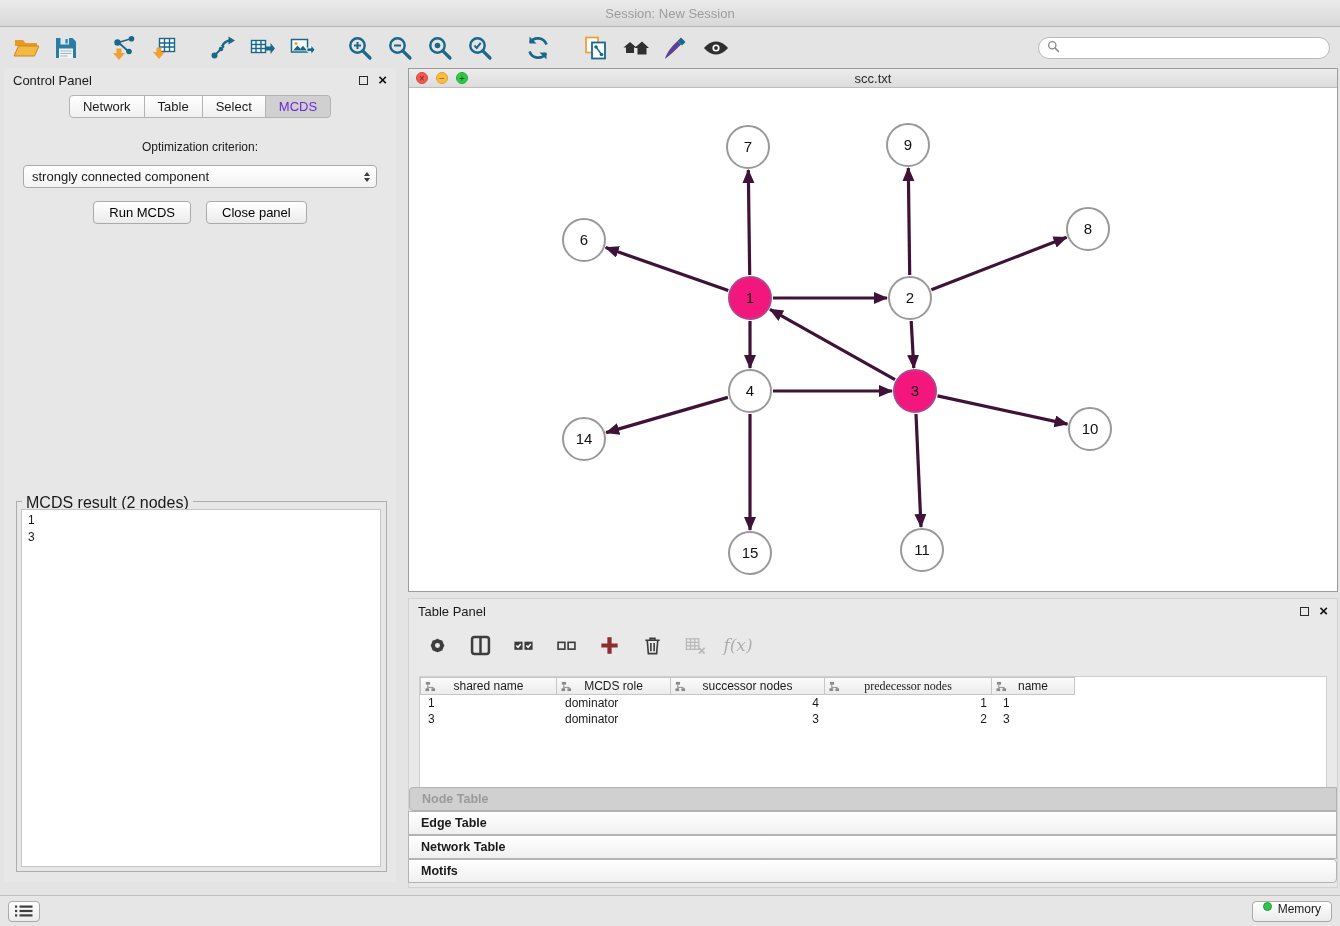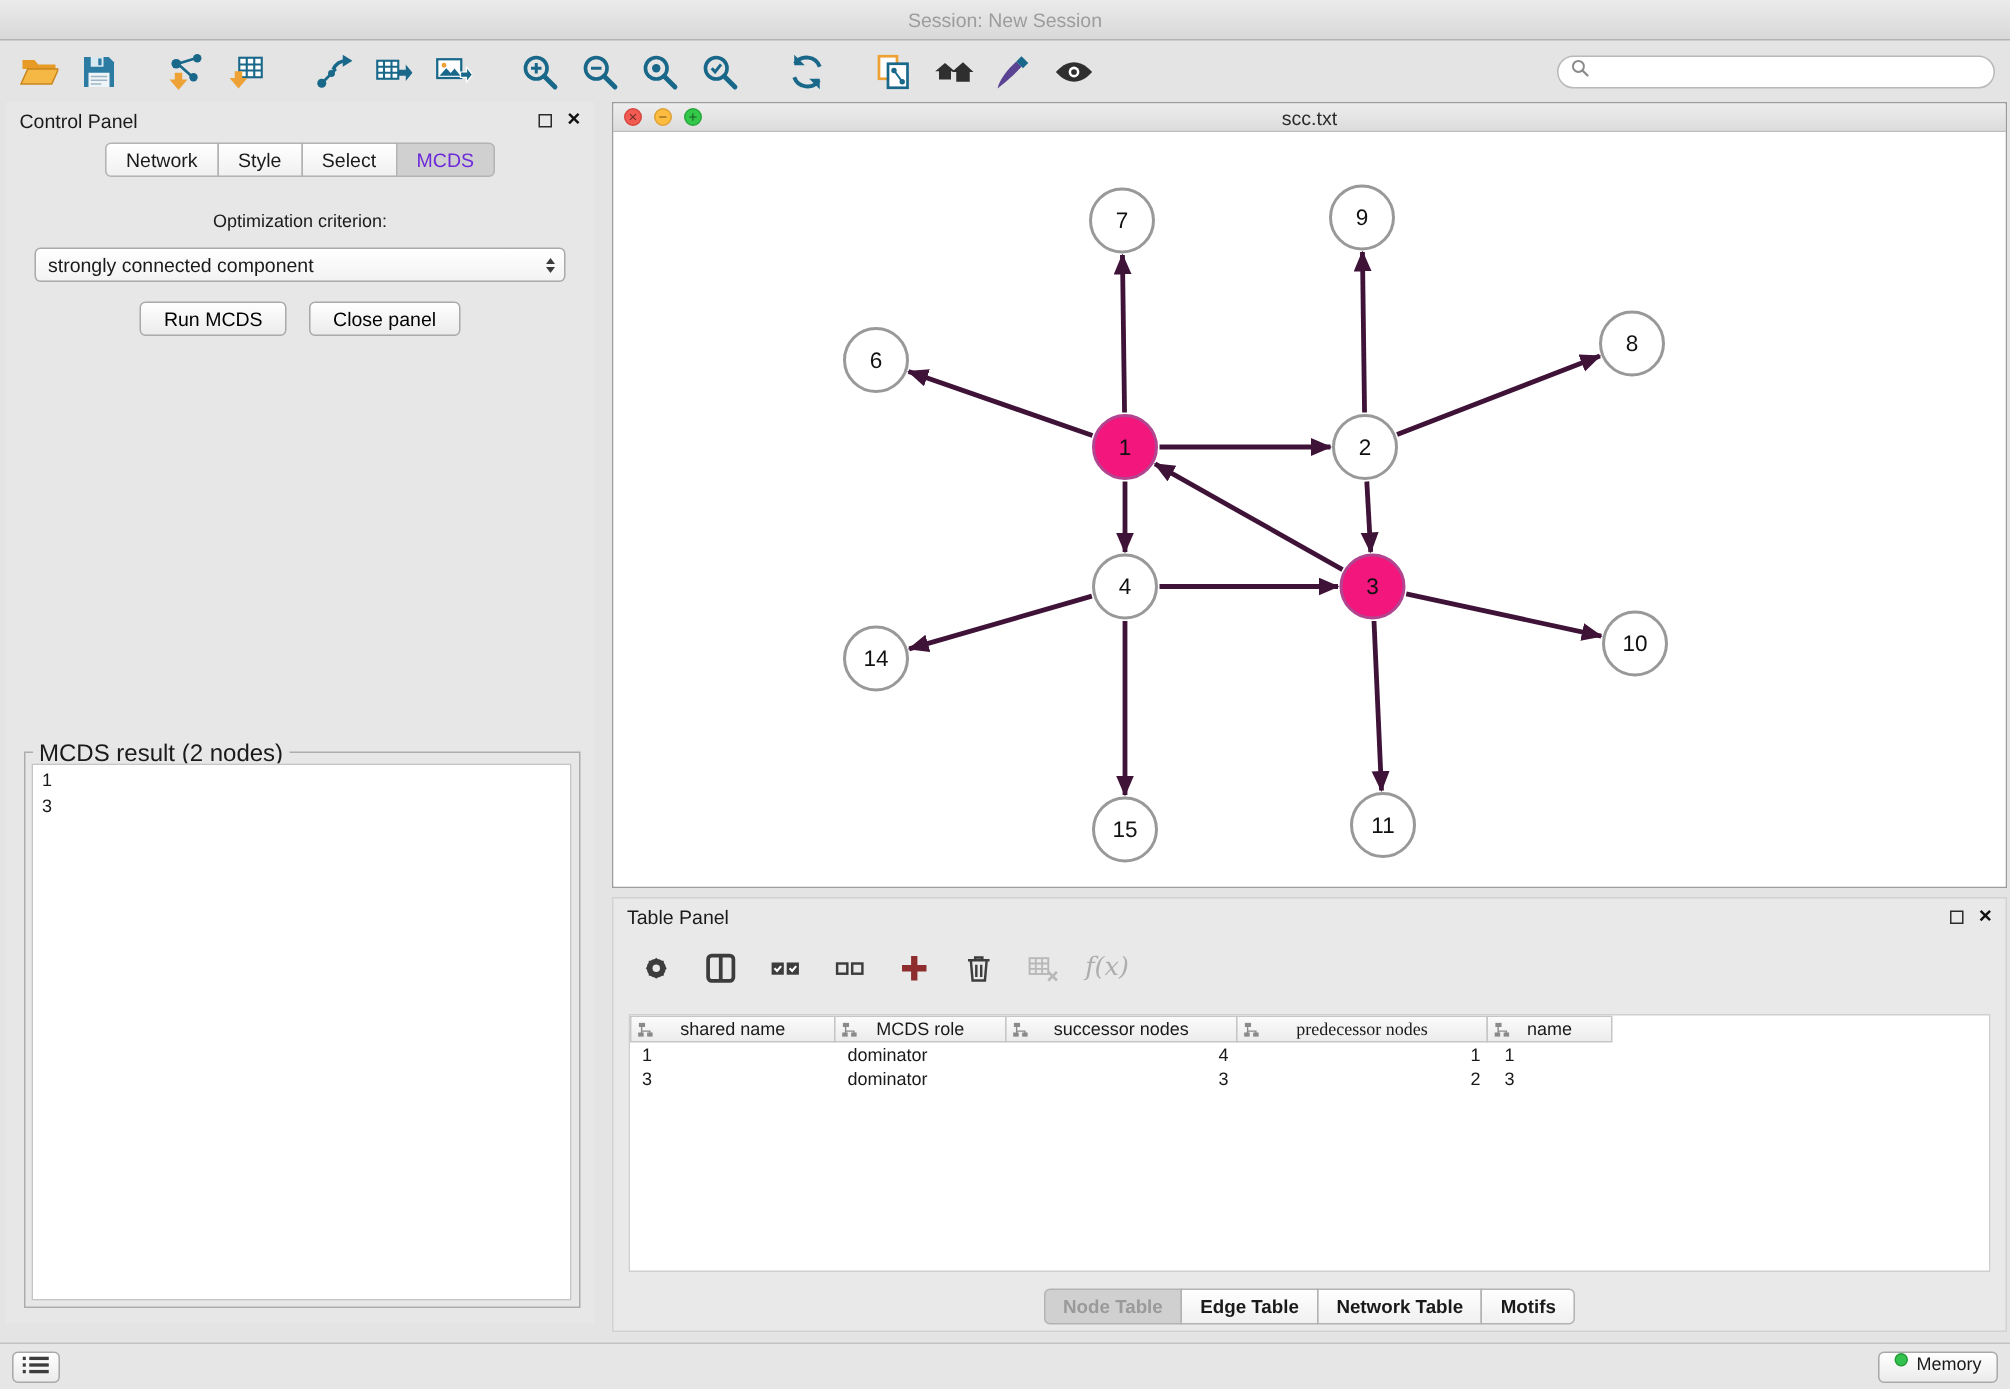--- a/index.html
+++ b/index.html
@@ -130,21 +130,21 @@
   .th {
     height:18px; border:1px solid #c6c6c6; margin-left:-1px;
     background:linear-gradient(#fbfbfb,#ececec);
     font-size:12px; display:flex; align-items:center; justify-content:center;
     position:relative; cursor:default; white-space:nowrap;
   }
   .th:first-child { margin-left:0; }
   .th .th-icon { position:absolute; left:4px; top:3px; }
   .tr { display:flex; height:16px; align-items:center; }
   .td { font-size:12px; padding:0 8px; white-space:nowrap; overflow:hidden; }
-  .tp-tabs { position:absolute; bottom:4px; left:0; width:100%; display:flex; justify-content:center; }
+  .tp-tabs { position:absolute; bottom:4px; left:0; width:100%; display:flex; justify-content:flex-end;flex-direction:column; }
   .tp-tab { font-weight:bold; font-size:12.5px; padding:4px 12px; }
   .tp-tab:first-child { border-radius:4px 0 0 4px; margin-left:0; }
   .tp-tab:last-child  { border-radius:0 4px 4px 0; }
   .tp-tab.active { background:#d0d0d0; color:#9a9a9a; }
 
   
   .status-bar {
     position:absolute; left:0; bottom:0; width:1340px; height:31px;
     background:#e6e6e6; border-top:1px solid #c2c2c2;
   }
@@ -321,21 +321,21 @@
 <div class="control-panel">
   <div class="panel-header">
     <span>Control Panel</span>
     <span class="win-ctrl">
       <span class="float-icon"></span>
       <span class="close-icon">×</span>
     </span>
   </div>
   <div class="cp-tabs">
       <div class="cp-tab">Network</div>
-      <div class="cp-tab">Style</div>
+      <div class="cp-tab">Table</div>
       <div class="cp-tab">Select</div>
       <div class="cp-tab active">MCDS</div>
     </div>
   <div class="cp-content">
     <div class="opt-label">Optimization criterion:</div>
     <div class="dropdown">
       <span>strongly connected component</span>
       <span class="stepper">
         <span class="tri-up"></span>
           <span class="tri-down"></span>

